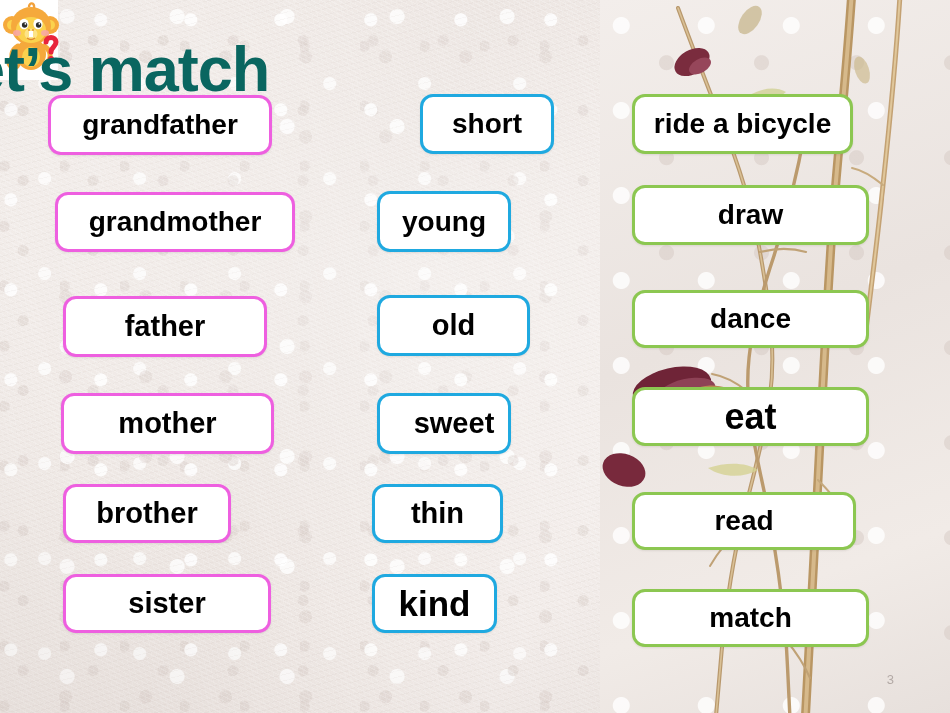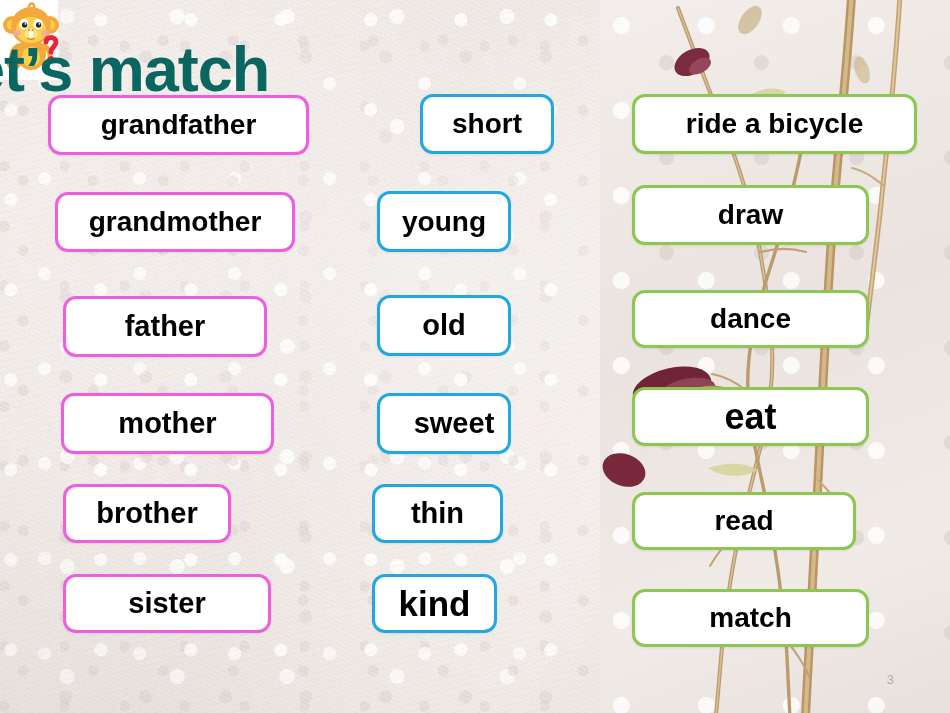--- a/index.html
+++ b/index.html
@@ -234,33 +234,33 @@
       <g>
         <path d="M44 42 C44 36, 54 36, 54 42 C54 47, 49 47, 49 52" fill="none" stroke="#e8253c" stroke-width="5" stroke-linecap="round"></path>
         <circle cx="49" cy="59" r="3" fill="#e8253c"></circle>
       </g>
     </svg>
   </div>
 
   <div class="slide-title">et’s match</div>
 
   <div id="cards-layer">
-      <div class="card pink" style="left: 48px; top: 95px; width: 261px; height: 60px; font-size: 28px;">grandfather</div>
+      <div class="card pink" style="left: 48px; top: 95px; width: 224px; height: 60px; font-size: 28px;">grandfather</div>
       <div class="card pink" style="left: 55px; top: 192px; width: 240px; height: 60px; font-size: 28px;">grandmother</div>
       <div class="card pink" style="left: 63px; top: 296px; width: 204px; height: 61px; font-size: 29px;">father</div>
       <div class="card pink" style="left: 61px; top: 393px; width: 213px; height: 61px; font-size: 29px;">mother</div>
       <div class="card pink" style="left: 63px; top: 484px; width: 168px; height: 59px; font-size: 29px;">brother</div>
       <div class="card pink" style="left: 63px; top: 574px; width: 208px; height: 59px; font-size: 29px;">sister</div>
       <div class="card blue" style="left: 377px; top: 94px; width: 134px; height: 60px; font-size: 28px; margin-left: 43px;">short</div>
       <div class="card blue" style="left: 377px; top: 191px; width: 134px; height: 61px; font-size: 28px;">young</div>
-      <div class="card blue" style="left: 377px; top: 295px; width: 134px; height: 61px; font-size: 29px;">old</div>
+      <div class="card blue" style="left: 377px; top: 295px; width: 153px; height: 61px; font-size: 29px;">old</div>
       <div class="card blue" style="left: 377px; top: 393px; width: 134px; height: 61px; font-size: 29px; padding-left: 20px;">sweet</div>
       <div class="card blue" style="left: 372px; top: 484px; width: 131px; height: 59px; font-size: 29px;">thin</div>
       <div class="card blue" style="left: 372px; top: 574px; width: 125px; height: 59px; font-size: 35px;">kind</div>
-      <div class="card green" style="left: 632px; top: 94px; width: 285px; height: 60px; font-size: 28px;">ride a bicycle</div>
+      <div class="card green" style="left: 632px; top: 94px; width: 221px; height: 60px; font-size: 28px;">ride a bicycle</div>
       <div class="card green" style="left: 632px; top: 185px; width: 237px; height: 60px; font-size: 28px;">draw</div>
       <div class="card green" style="left: 632px; top: 290px; width: 237px; height: 58px; font-size: 28px;">dance</div>
       <div class="card green" style="left: 632px; top: 387px; width: 237px; height: 59px; font-size: 36px;">eat</div>
       <div class="card green" style="left: 632px; top: 492px; width: 224px; height: 58px; font-size: 28px;">read</div>
       <div class="card green" style="left: 632px; top: 589px; width: 237px; height: 58px; font-size: 28px;">match</div>
     </div>
 
   <div class="page-number">3</div>
 
 </div>

